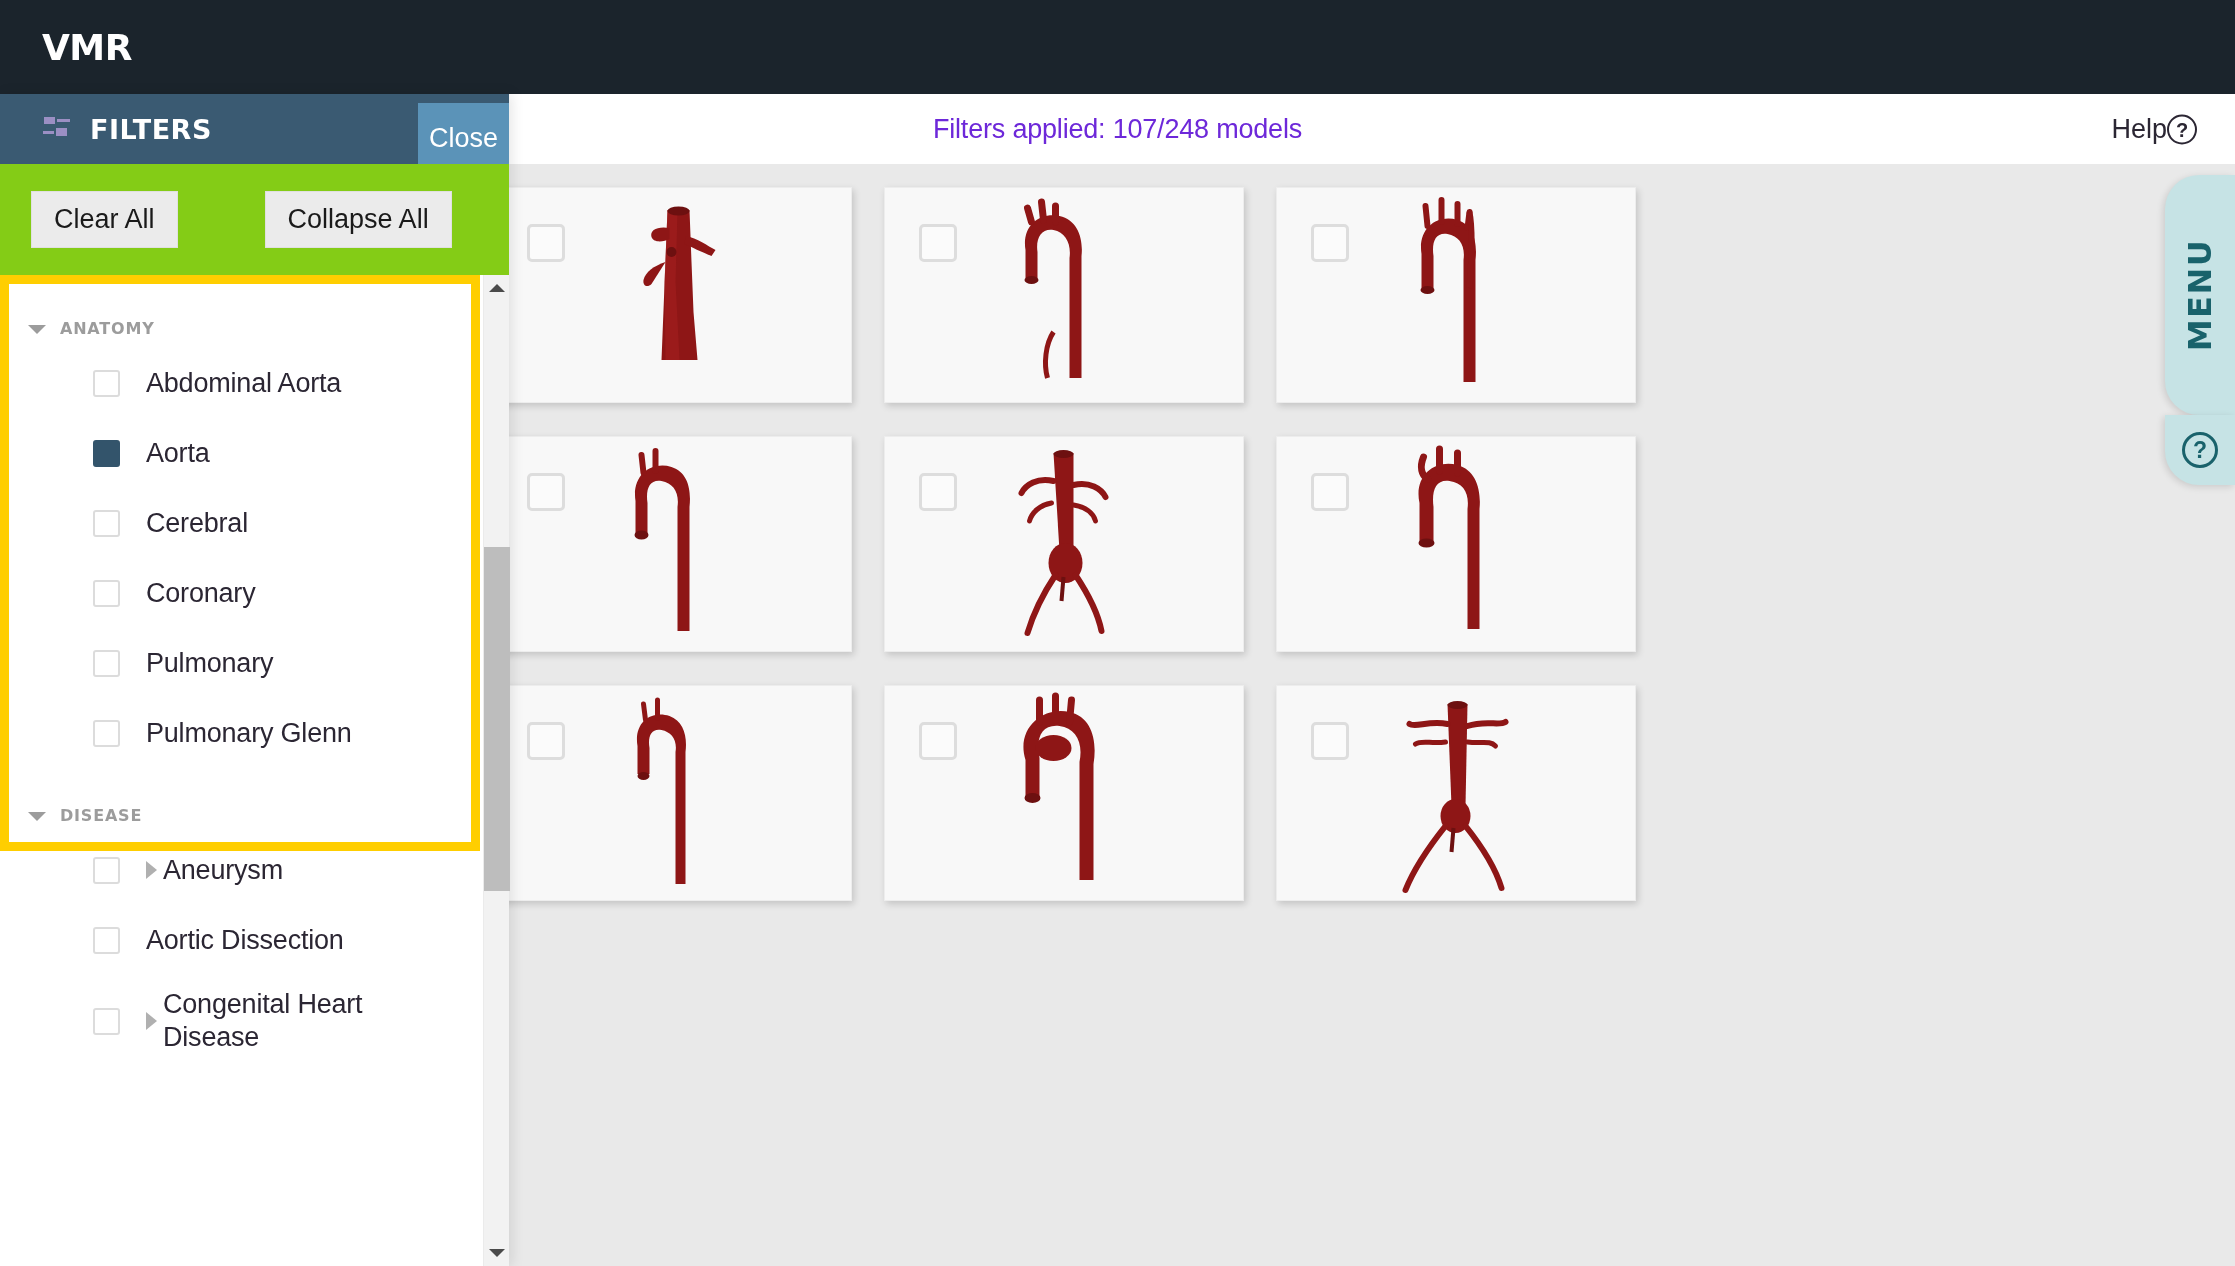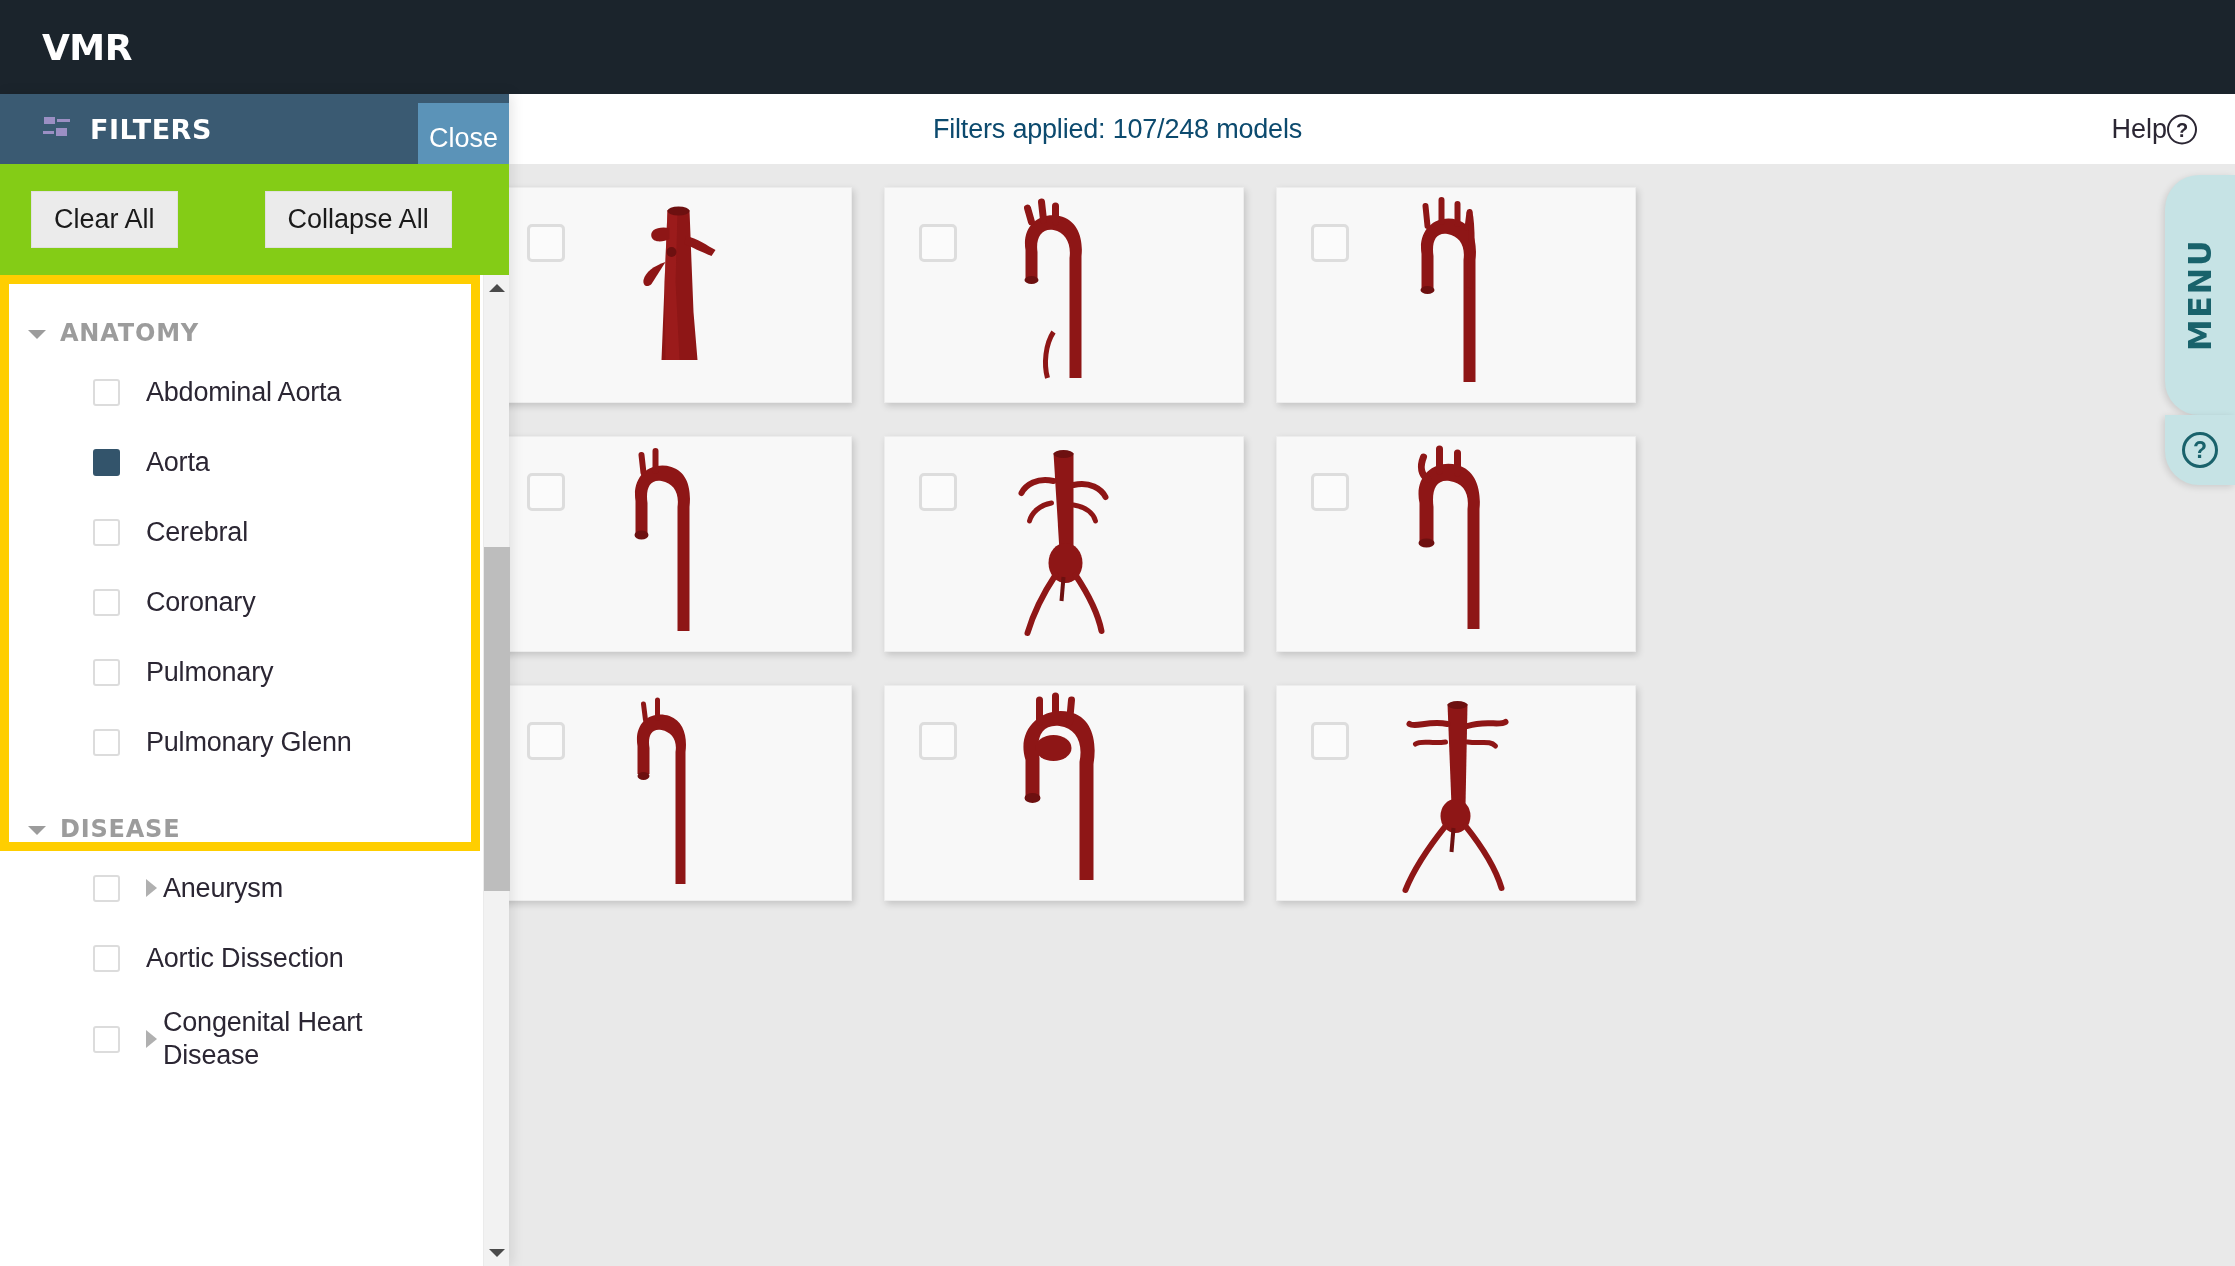--- a/index.html
+++ b/index.html
@@ -38,21 +38,21 @@
   }
 
   
   .subbar {
     position: absolute; top: 94px; left: 0; width: 2235px; height: 70px;
     background: #ffffff;
     display: flex; align-items: center;
   }
   .filters-applied {
     position: absolute; left: 0; right: 0; text-align: center;
-    font-size: 27px; color: #0c4a6e; letter-spacing: -0.2px;
+    font-size: 27px; color: #6d28d9; letter-spacing: -0.2px;
     pointer-events: none;
   }
   .help-wrap {
     position: absolute; right: 38px; top: 50%; transform: translateY(-50%);
     display: flex; align-items: center; cursor: pointer;
   }
   .help-text { font-size: 27px; color: #2b2633; }
   .help-circle {
     width: 30px; height: 30px; border: 2.5px solid #2b2633; border-radius: 50%;
     display: flex; align-items: center; justify-content: center;
@@ -120,21 +120,21 @@
     flex: 1 1 auto; overflow: hidden; position: relative;
     background: #ffffff; padding-left: 0px;
   }
   .highlight-box {
     position: absolute; left: 0; top: 0; width: 480px; height: 409px;
     border: 9px solid #ffce00; background: #ffffff; z-index: 2;
   }
   .group { padding-left: 28px; }
   .group-title {
     display: flex; align-items: center; gap: 14px;
-    font-size: 24px; font-weight: bold; color: #9c9c9c;
+    font-size: 16px; font-weight: bold; color: #9c9c9c;
     letter-spacing: 0.8px; font-family: "DejaVu Sans", sans-serif;
     cursor: pointer;
   }
   .chev-down {
     width: 0; height: 0; border-left: 9px solid transparent;
     border-right: 9px solid transparent; border-top: 9px solid #9c9c9c;
     margin-top: 2px;
   }
   .chev-right {
     width: 0; height: 0; border-top: 9px solid transparent;

